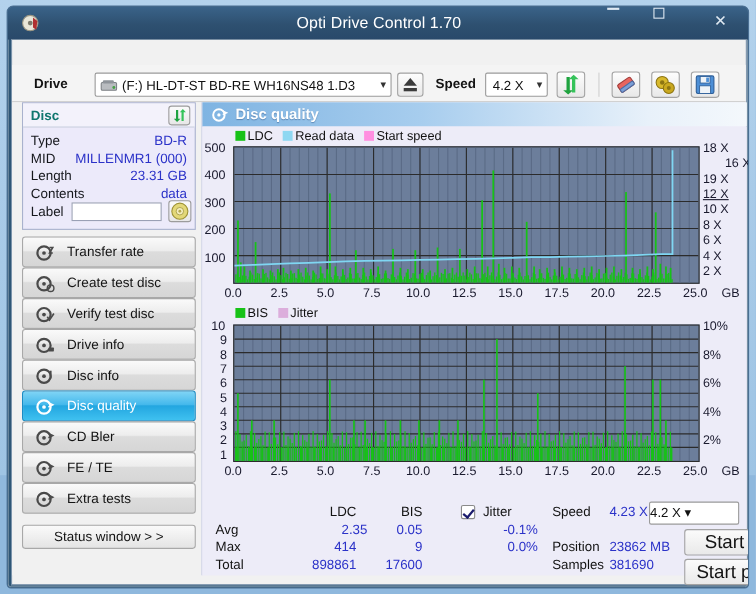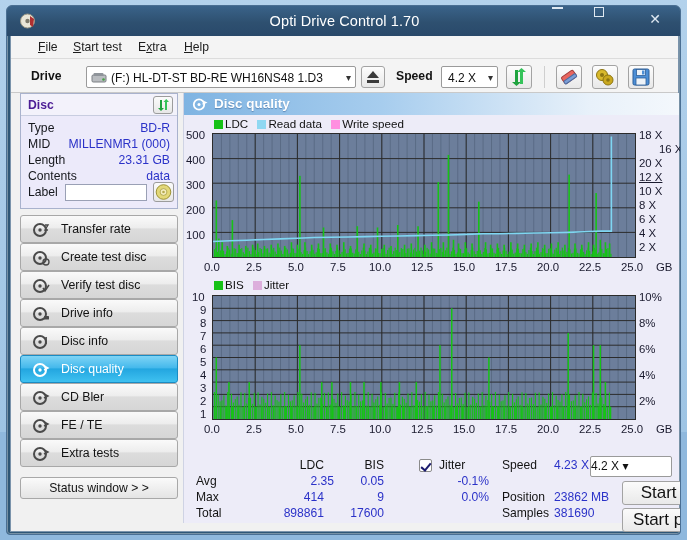--- a/index.html
+++ b/index.html
@@ -92,21 +92,21 @@
   
   .leftpanel { position:absolute; left:0; top:57px; width:172px; height:430px; background:#f1f1f1; }
   .disc-box {
     position:absolute; left:9px; top:0px; width:158px; height:116px;
     background:#eceafa; border:1px solid #a9b2cd;
   }
   .disc-hdr {
     position:absolute; left:0; top:0; width:156px; height:22px;
     background:#f3f2fb; border-bottom:1px solid #c8cde0;
   }
-  .disc-hdr .t { position:absolute; left:7px; top:4px; font-size:12.2px; font-weight:bold; color:#4c1d95; }
+  .disc-hdr .t { position:absolute; left:7px; top:4px; font-size:12.2px; font-weight:bold; color:#0f766e; }
   .refresh-btn {
     position:absolute; right:4px; top:2px; width:20px; height:18px;
     background:linear-gradient(180deg,#fbfbfb,#e7e7e7);
     border:1px solid #9c9c9c; border-radius:3px;
   }
   .drow { position:absolute; left:7px; width:142px; height:16px; font-size:12.2px; }
   .drow .k { position:absolute; left:0; top:0; color:#15171c; }
   .drow .v { position:absolute; right:0; top:0; color:#2b32c8; }
   .lbl-input {
     position:absolute; left:44px; top:90px; width:82px; height:17px;
@@ -197,26 +197,20 @@
           <span class="dash"></span>
         </div>
     <div class="winbtn max">
           <span class="sq"></span>
         </div>
     <div class="winbtn close">✕</div>
   </div>
 
   <div class="client">
 
-    <div class="menubar">
-      <div class="menuitem" style="left:22px"><u>F</u><span>ile</span></div>
-      <div class="menuitem" style="left:57px"><u>S</u>tart test</div>
-      <div class="menuitem" style="left:122px">E<u>x</u>tra</div>
-      <div class="menuitem" style="left:168px"><u>H</u>elp</div>
-    </div>
 
     <div class="toolbar">
       <div class="tb-label" style="left:20px">Drive</div>
 
       <div class="combo" style="left:75px; top:7px; width:270px; height:22px;">
         <span class="cicon">
           <svg width="16" height="16" viewBox="0 0 16 16">
             <rect x="1" y="5" width="14" height="7" rx="1.2" fill="#b9bcc0" stroke="#7c8085"></rect>
             <rect x="2.5" y="3" width="10" height="3" rx="1" fill="#8f949a"></rect>
             <circle cx="12.5" cy="9.5" r="1.3" fill="#46a046"></circle>
@@ -423,32 +417,32 @@
           </svg>
         </span>
         <span class="t">Disc quality</span>
       </div>
 
       <div class="chartwrap">
 
         <div class="legend" style="left:30px; top:2px;">
           <span class="sw" style="background:#17c217"></span><span>LDC</span>
           <span class="sw" style="background:#8fd8f2; margin-left:6px;"></span><span>Read data</span>
-          <span class="sw" style="background:#ff8fe0; margin-left:6px;"></span><span>Write speed</span>
+          <span class="sw" style="background:#ff8fe0; margin-left:6px;"></span><span>Start speed</span>
         </div>
 
         <div class="axlbl" style="left:2px;  top:14px;text-align:center;">500</div>
         <div class="axlbl" style="left:2px;  top:39px;">400</div>
         <div class="axlbl" style="left:2px;  top:64px;">300</div>
         <div class="axlbl" style="left:2px;  top:89px;">200</div>
         <div class="axlbl" style="left:2px;  top:114px;">100</div>
 
         <div class="axlbl" style="left:455px; top:14px;">18 X</div>
         <div class="axlbl" style="left:455px; top:28px;margin-left:20px;">16 X</div>
-        <div class="axlbl" style="left:455px; top:42px;">20 X</div>
+        <div class="axlbl" style="left:455px; top:42px;">19 X</div>
         <div class="axlbl" style="left:455px; top:56px;text-decoration:underline;">12 X</div>
         <div class="axlbl" style="left:455px; top:70px;">10 X</div>
         <div class="axlbl" style="left:455px; top:84px;">8 X</div>
         <div class="axlbl" style="left:455px; top:98px;">6 X</div>
         <div class="axlbl" style="left:455px; top:112px;">4 X</div>
         <div class="axlbl" style="left:455px; top:126px;">2 X</div>
 
         <svg class="plot" id="plot1" style="left:28px; top:18px; width:424px; height:125px; padding:0;" viewBox="0 0 424 125" preserveAspectRatio="none">
               <line x1="8.48" y1="0" x2="8.48" y2="125" stroke="#5a6b86" stroke-width="1"></line>
               <line x1="16.96" y1="0" x2="16.96" y2="125" stroke="#5a6b86" stroke-width="1"></line>

